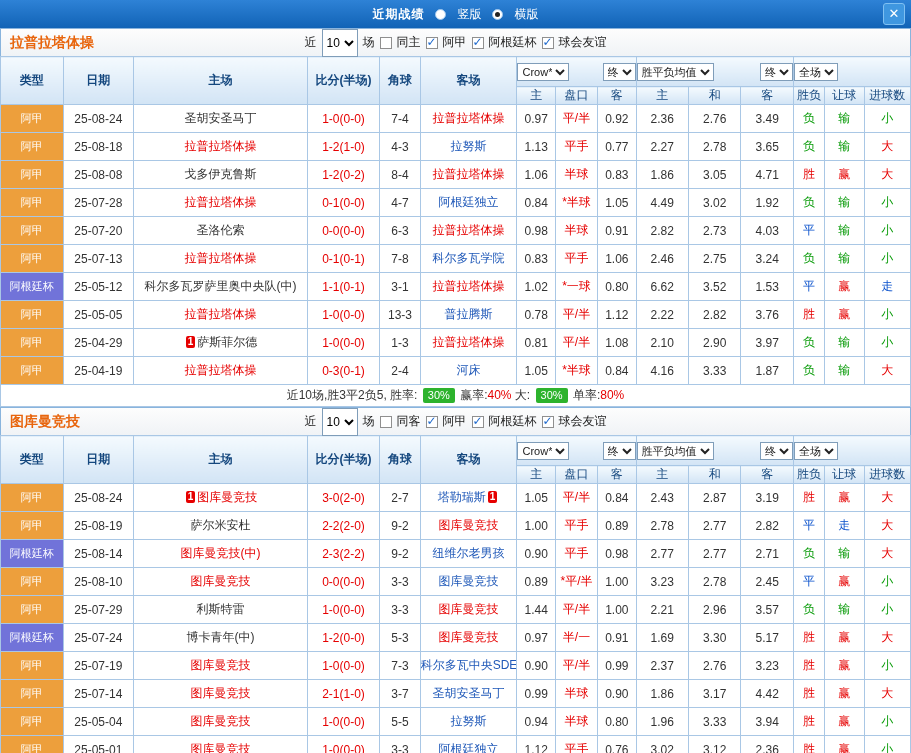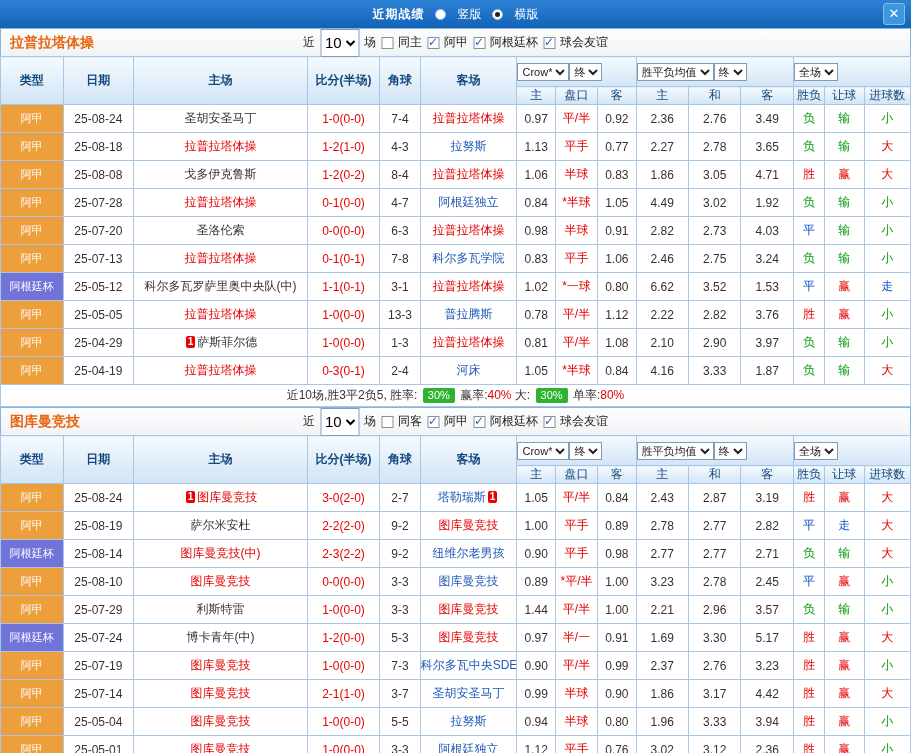--- a/index.html
+++ b/index.html
@@ -18,34 +18,34 @@
   .close-btn{position:absolute;right:6px;top:3px;width:22px;height:22px;background:#3f97e0;
     border:1px solid #7fc0f2;border-radius:3px;color:#fff;font-weight:bold;text-align:center;
     line-height:19px;cursor:pointer;font-size:13px}
 
   
   .section-head{height:28px;display:flex;align-items:center;position:relative;
     background:linear-gradient(#fdfdfd,#f0f3f6);border:1px solid #89b4dd;border-bottom:none}
   .team-name{color:#e8650d;font-weight:bold;font-size:14px;padding-left:9px}
   .filters{position:absolute;left:50%;transform:translateX(-50%);display:flex;
     align-items:center;gap:5px;color:#222;white-space:nowrap}
-  .filters select{font-size:15px;height:28px;border:1px solid #7f9db9;background:#fff}
+  .filters select{font-size:12px;height:28px;border:1px solid #7f9db9;background:#fff}
   .cb{width:12px;height:12px;border:1px solid #8f8f8f;background:#fff;display:inline-block;
     position:relative;vertical-align:-2px;cursor:pointer}
   .cb.on::after{content:"\2713";position:absolute;left:0;top:-3px;color:#1a66cc;
     font-weight:bold;font-size:12px}
 
   
   table{border-collapse:collapse;width:100%;table-layout:fixed;background:#fff}
   th,td{border:1px solid #a9c7e5;text-align:center;overflow:hidden;white-space:nowrap}
   thead th{background:linear-gradient(#f4fafe,#d2e4f5);color:#14477e}
   tr.h1 th{height:30px;font-weight:bold}
   tr.h2 th{height:16px;font-weight:normal;font-size:12px}
   tbody td{height:28px}
-  .selwrap{display:flex;justify-content:flex-start;align-items:center}
+  .selwrap{display:flex;justify-content:space-between;align-items:center}
   .selwrap select{font-size:11px;height:18px;border:1px solid #7f9db9;background:#fff;color:#222}
 
   td.type{color:#fff;font-size:11px}
   td.type.lg{background:#ed9f3c}
   td.type.cup{background:#7173d9}
   td.score{color:#e60000}
   td.hcp{color:#e60000}
   .focal{color:#e60000}
   .opp-home{color:#333}
   .opp-away{color:#1f58b8}

